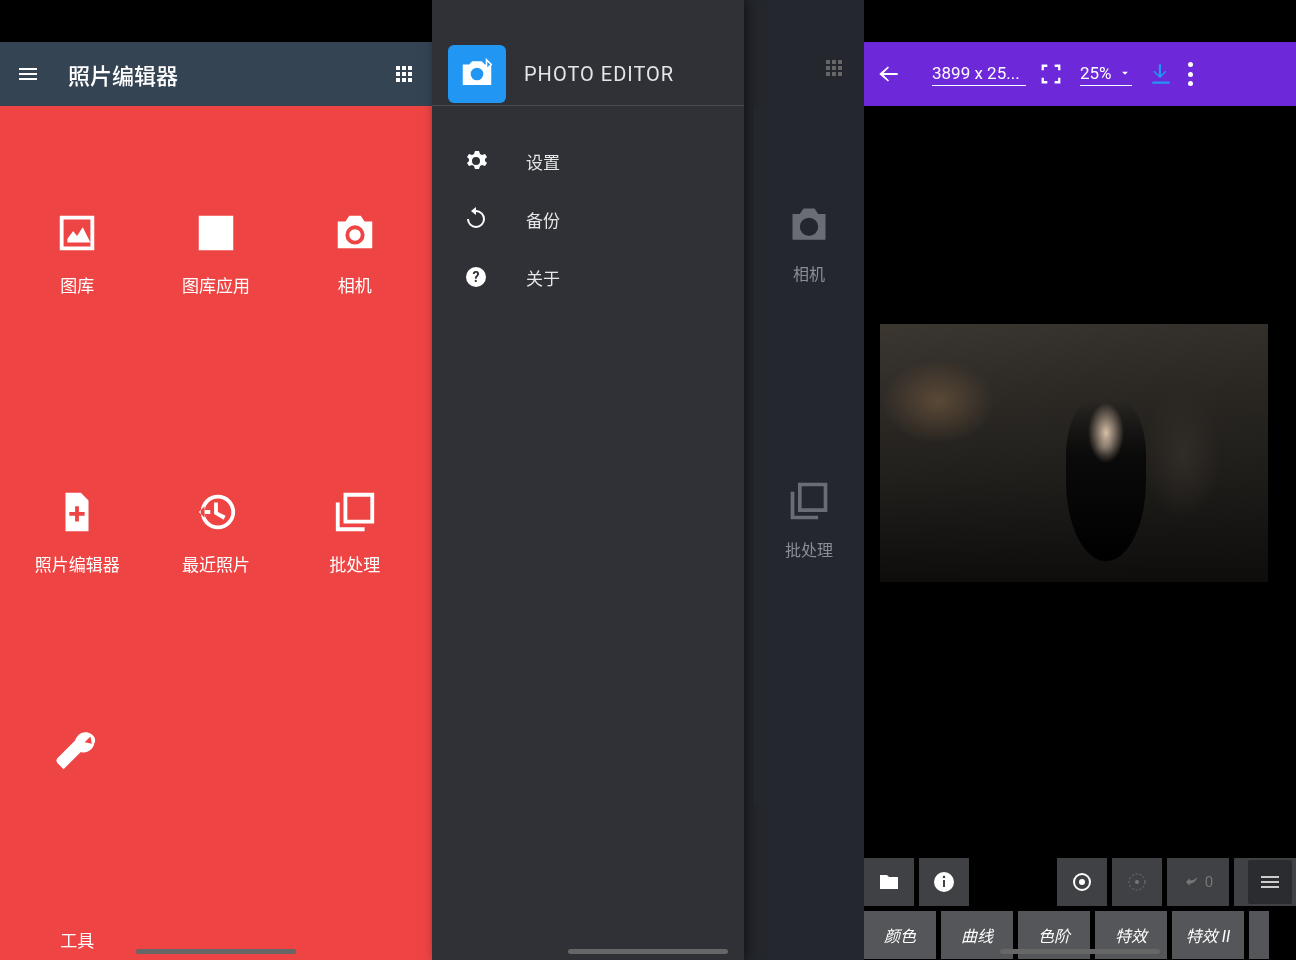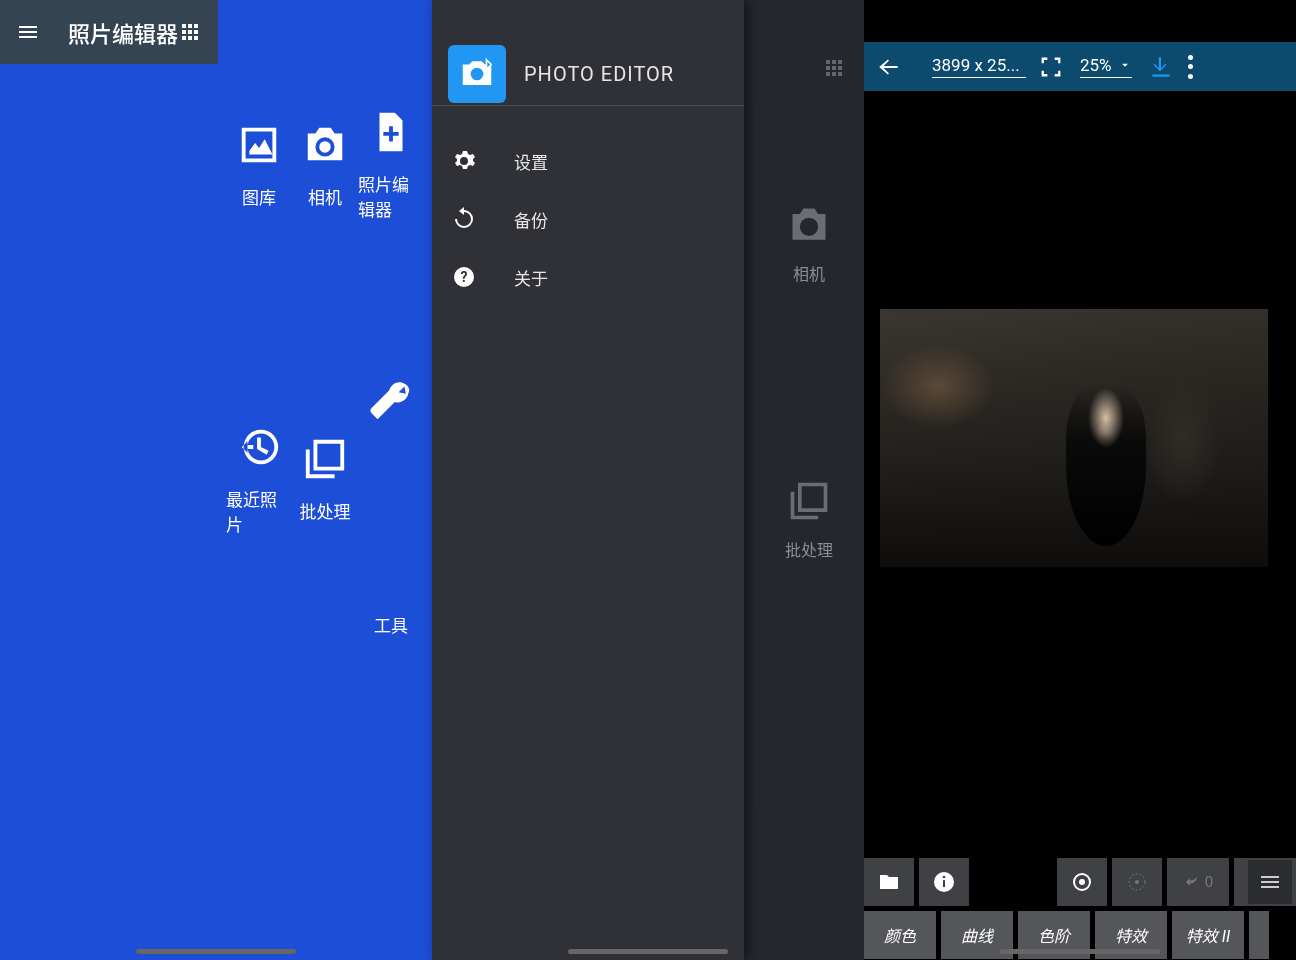--- a/index.html
+++ b/index.html
@@ -8,21 +8,21 @@
     background: #000;
     width: 1296px;
     height: 960px;
     overflow: hidden;
     color: #fff;
     position: relative;
   }
   .app { display: flex; width: 100%; height: 100%; }
   
   
-  .panel1 { width: 432px; height: 100%; background: #1d4ed8; display: flex; position: relative; }
+  .panel1 { width: 432px; height: 100%; background: #ef4444; display: flex; flex-direction: column; position: relative; }
   .status-bar { height: 42px; background: #000; }
   .p1-toolbar {
     height: 64px; background: #354453; display: flex; align-items: center; padding: 0 16px;
   }
   .hamburger { width: 24px; height: 24px; color: #fff; margin-right: 28px; cursor: pointer; }
   .p1-title { font-size: 22px; font-weight: 500; color: #fff; flex: 1; }
   .apps-icon { width: 24px; height: 24px; color: #fff; cursor: pointer; }
   .p1-grid {
     flex: 1; display: grid;
     grid-template-columns: repeat(3, 1fr);
@@ -48,35 +48,35 @@
     height: 106px; display: flex; align-items: center; padding: 42px 18px 0 16px;
     border-bottom: 1px solid rgba(255,255,255,0.12);
   }
   .drawer-logo {
     width: 58px; height: 58px; background: #2196f3; border-radius: 6px;
     display: flex; align-items: center; justify-content: center; margin-right: 18px;
     position: relative;
   }
   .drawer-logo svg { width: 38px; height: 38px; color: #fff; }
   .drawer-title { font-size: 20px; letter-spacing: 1px; color: #e6e6e6; font-weight: 400; }
-  .drawer-list { padding: 26px 0; }
+  .drawer-list { padding: 26px 0; margin-left: 12px; }
   .drawer-item {
     display: flex; align-items: center; height: 58px; padding: 0 20px; cursor: pointer;
   }
   .drawer-item .icn { width: 24px; height: 24px; color: #fff; margin-right: 38px; }
   .drawer-item span { font-size: 17px; color: #e6e6e6; }
   .p2-right {
     position: absolute; right: 18px; top: 56px; width: 24px; height: 24px; color: #666;
   }
   
   
   .panel3 { width: 432px; height: 100%; background: #000; display: flex; flex-direction: column; position: relative; }
   .p3-status { height: 42px; background: #000; }
   .p3-toolbar {
-    height: 49px; background: #0c4a6e; display: flex; align-items: center; padding: 0 12px; gap: 0;
+    height: 64px; background: #6d28d9; display: flex; align-items: center; padding: 0 12px; gap: 0;
   }
   .p3-back { width: 26px; height: 26px; color: #fff; cursor: pointer; margin-right: 30px; }
   .p3-dim { font-size: 17px; color: #fff; border-bottom: 1px solid #fff; padding-bottom: 2px; margin-right: 14px; width: 94px; white-space: nowrap; overflow: hidden; }
   .p3-full { width: 22px; height: 22px; color: #fff; cursor: pointer; margin-right: 18px; }
   .p3-zoom { display: flex; align-items: center; font-size: 17px; color: #fff; border-bottom: 1px solid #fff; padding-bottom: 2px; margin-right: 16px; cursor: pointer; }
   .p3-zoom svg { width: 14px; height: 14px; margin-left: 6px; }
   .p3-dl { width: 26px; height: 26px; color: #2196f3; cursor: pointer; margin-right: 14px; }
   .p3-more { width: 6px; height: 24px; color: #fff; cursor: pointer; display: flex; flex-direction: column; justify-content: space-between; align-items: center; }
   .p3-more span { width: 5px; height: 5px; background: #fff; border-radius: 50%; }
   
@@ -154,20 +154,26 @@
       <svg class="apps-icon" viewBox="0 0 24 24">
           <path fill="currentColor" d="M4 4h4v4H4zm6 0h4v4h-4zm6 0h4v4h-4zM4 10h4v4H4zm6 0h4v4h-4zm6 0h4v4h-4zM4 16h4v4H4zm6 0h4v4h-4zm6 0h4v4h-4z"></path>
         </svg>
     </div>
     <div class="p1-grid">
       <div class="p1-item">
         <svg class="icn" viewBox="0 0 24 24">
             <path fill="currentColor" d="M3 3h18v18H3V3zm2 2v14h14V5H5zm2 10l3-4 2 2.5L15 9l4 8H7z"></path>
           </svg>
         <span>图库</span>
+      </div>
+      <div class="p1-item">
+        <svg class="icn" viewBox="0 0 24 24">
+            <path fill="currentColor" d="M3 3h18v18H3V3zm4 12l3-4 2 2.5L15 9l4 8H5z"></path>
+          </svg>
+        <span>图库应用</span>
       </div>
       <div class="p1-item">
         <svg class="icn" viewBox="0 0 24 24">
             <path fill="currentColor" d="M9 3l-2 3H3v14h18V6h-4l-2-3H9zm3 5a5 5 0 110 10 5 5 0 010-10zm0 2a3 3 0 100 6 3 3 0 000-6z"></path>
           </svg>
         <span>相机</span>
       </div>
       <div class="p1-item">
         <svg class="icn" viewBox="0 0 24 24">
             <path fill="currentColor" d="M6 2h8l4 4v16H6V2zm5 7v3H8v2h3v3h2v-3h3v-2h-3V9h-2z"></path>

